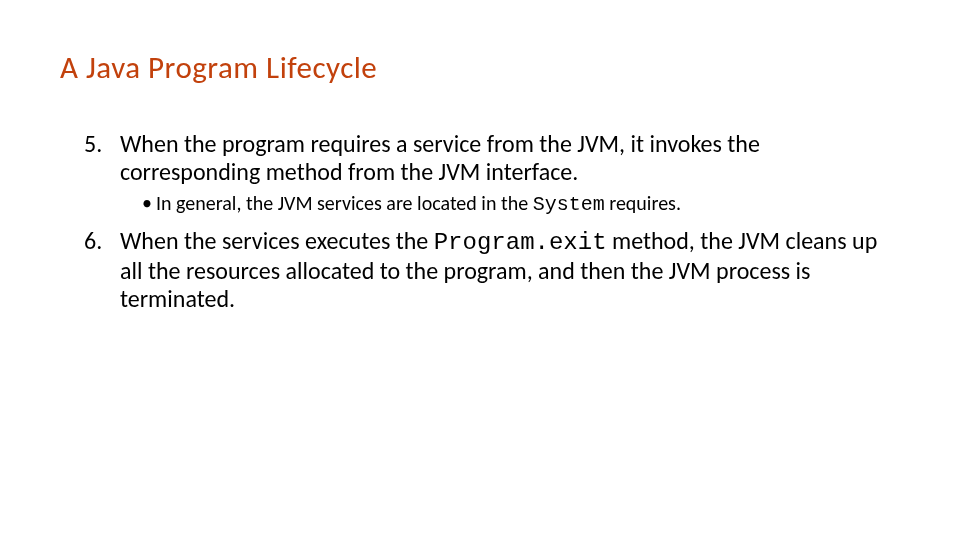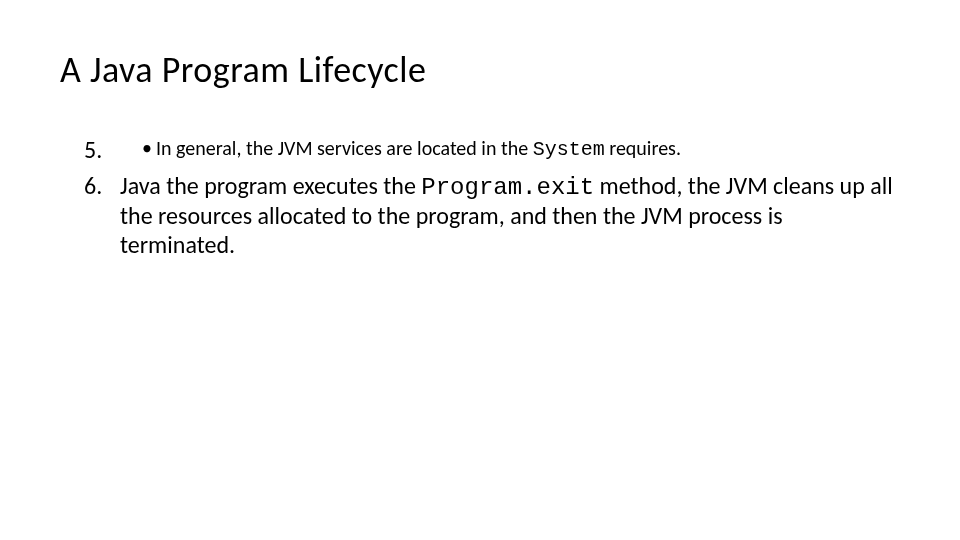--- a/index.html
+++ b/index.html
@@ -14,24 +14,24 @@
   .slide {
     position: relative;
     width: 960px;
     height: 540px;
     box-sizing: border-box;
     padding: 48px 60px 0 60px;
   }
   .title {
     font-family: "Calibri Light", Calibri, "Segoe UI", Arial, sans-serif;
     font-weight: 300;
-    font-size: 36px;
+    font-size: 31px;
     letter-spacing: 0.5px;
     margin: 0 0 44px 0;
-    color: #000000;
+    color: #c2410c;
   }
   ol.main-list {
     margin: 0;
     padding: 0 0 0 24px;
     list-style: none;
     counter-reset: none;
     font-size: 24px;
     line-height: 1.18;
   }
   ol.main-list > li {
@@ -69,27 +69,28 @@
 <body>
 
 <div class="slide">
 
   <h1 class="title">A Java Program Lifecycle</h1>
 
   <ol class="main-list">
 
     <li>
       <span class="num">5.</span>
+      <span>When the program requires a service from the JVM, it invokes the corresponding method from the JVM interface.</span>
       <ul class="sub-list">
         <li>
           <span>In general, the JVM services are located in the </span><span class="mono">System</span><span> requires.</span>
         </li>
       </ul>
     </li>
 
     <li>
       <span class="num">6.</span>
-      <span>Java the program executes the </span><span class="mono">Program.exit</span><span> method, the JVM cleans up all the resources allocated to the program, and then the JVM process is terminated.</span>
+      <span>When the services executes the </span><span class="mono">Program.exit</span><span> method, the JVM cleans up all the resources allocated to the program, and then the JVM process is terminated.</span>
     </li>
 
   </ol>
 
 </div>
 
 </body></html>

